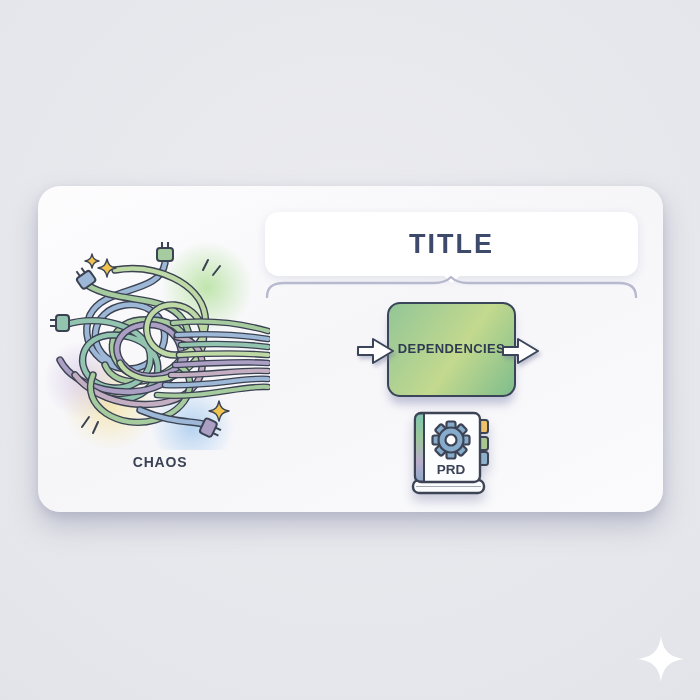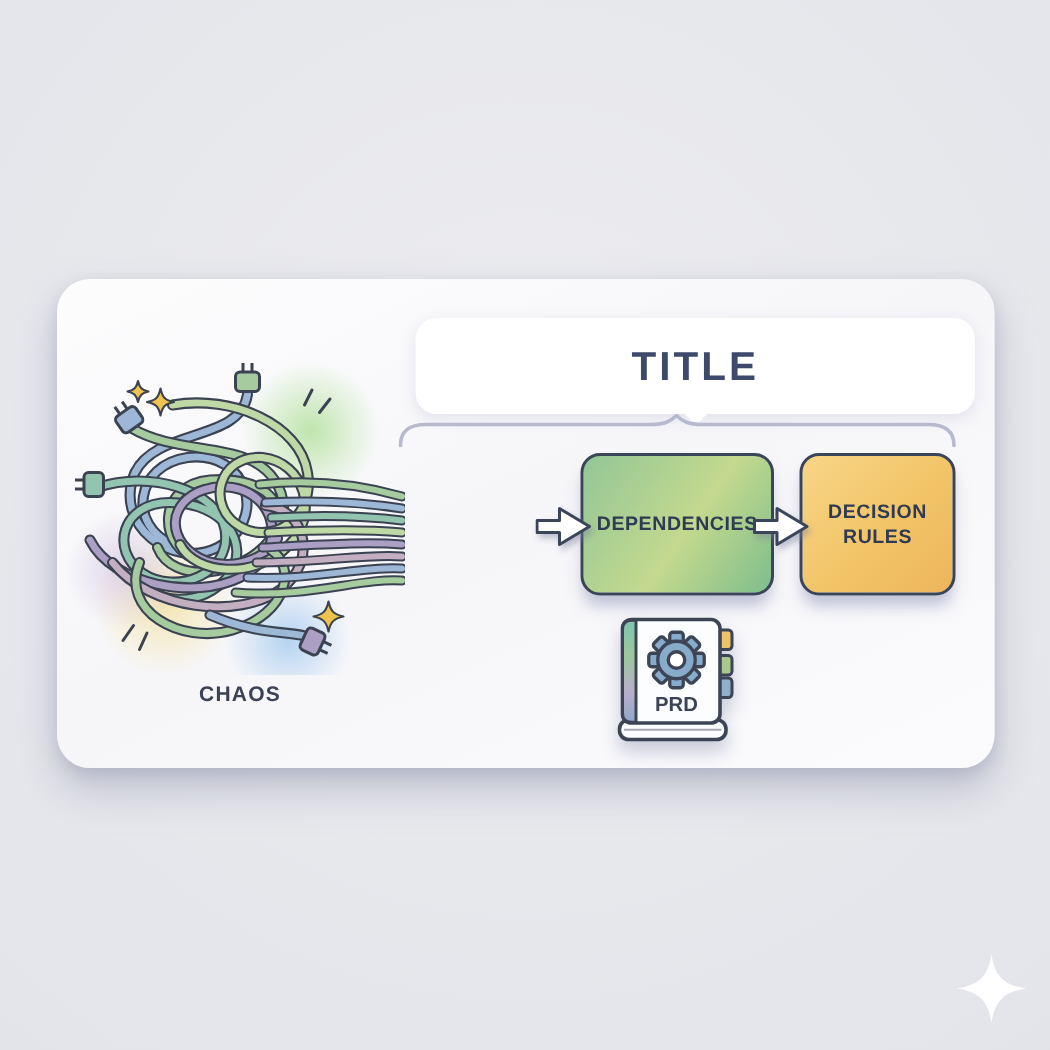--- a/index.html
+++ b/index.html
@@ -16,21 +16,21 @@
     background:linear-gradient(155deg,#fdfdfe 0%,#f6f6f9 48%,#fbfbfd 100%);
     border-radius:22px;
     box-shadow:0 14px 28px rgba(140,145,170,.45), 0 4px 10px rgba(140,145,170,.28);
   }
 
   
   .title-panel{
     position:absolute;left:227px;top:26px;width:373px;height:64px;
     background:#ffffff;border-radius:14px;
     box-shadow:0 3px 10px rgba(150,155,185,.22);
-    display:flex;align-items:center;justify-content:center;margin-left:12px;
+    display:flex;align-items:center;justify-content:center;
   }
   .title-panel .notch{
     position:absolute;left:50%;bottom:-5px;width:12px;height:12px;background:#ffffff;
     transform:translateX(-50%) rotate(45deg);border-radius:2px;
   }
   .title-text{
     font-size:27px;font-weight:bold;color:#3e4a6b;letter-spacing:2px;
   }
 
   .brace-svg{position:absolute;left:227px;top:90px;width:373px;height:22px;}
@@ -81,23 +81,20 @@
       <span class="title-text">TITLE</span>
       <span class="notch"></span>
     </div>
 
     <svg class="brace-svg" viewBox="0 0 373 22">
       <path d="M2,21 C2,12 7,7 19,7 L169,7 C178,7 182,5 186,1 C190,5 194,7 203,7 L354,7 C366,7 371,12 371,21" fill="none" stroke="#b7b9cf" stroke-width="2.4" stroke-linecap="round"></path>
     </svg>
 
     <div class="step box-deps">
       <span class="step-label">DEPENDENCIES</span>
-    </div>
-    <div class="step box-rules">
-      <span class="step-label">DECISION RULES</span>
     </div>
 
     <svg class="flow-arrow arrow-1" viewBox="0 0 38 30">
       <path d="M1,11 L16,11 L16,3 L36,15 L16,27 L16,19 L1,19 Z" fill="#ffffff" stroke="#3a4559" stroke-width="2" stroke-linejoin="round"></path>
     </svg>
     <svg class="flow-arrow arrow-2" viewBox="0 0 38 30">
       <path d="M1,11 L16,11 L16,3 L36,15 L16,27 L16,19 L1,19 Z" fill="#ffffff" stroke="#3a4559" stroke-width="2" stroke-linejoin="round"></path>
     </svg>
 
     <svg class="tangle-svg" viewBox="0 0 225 215">

